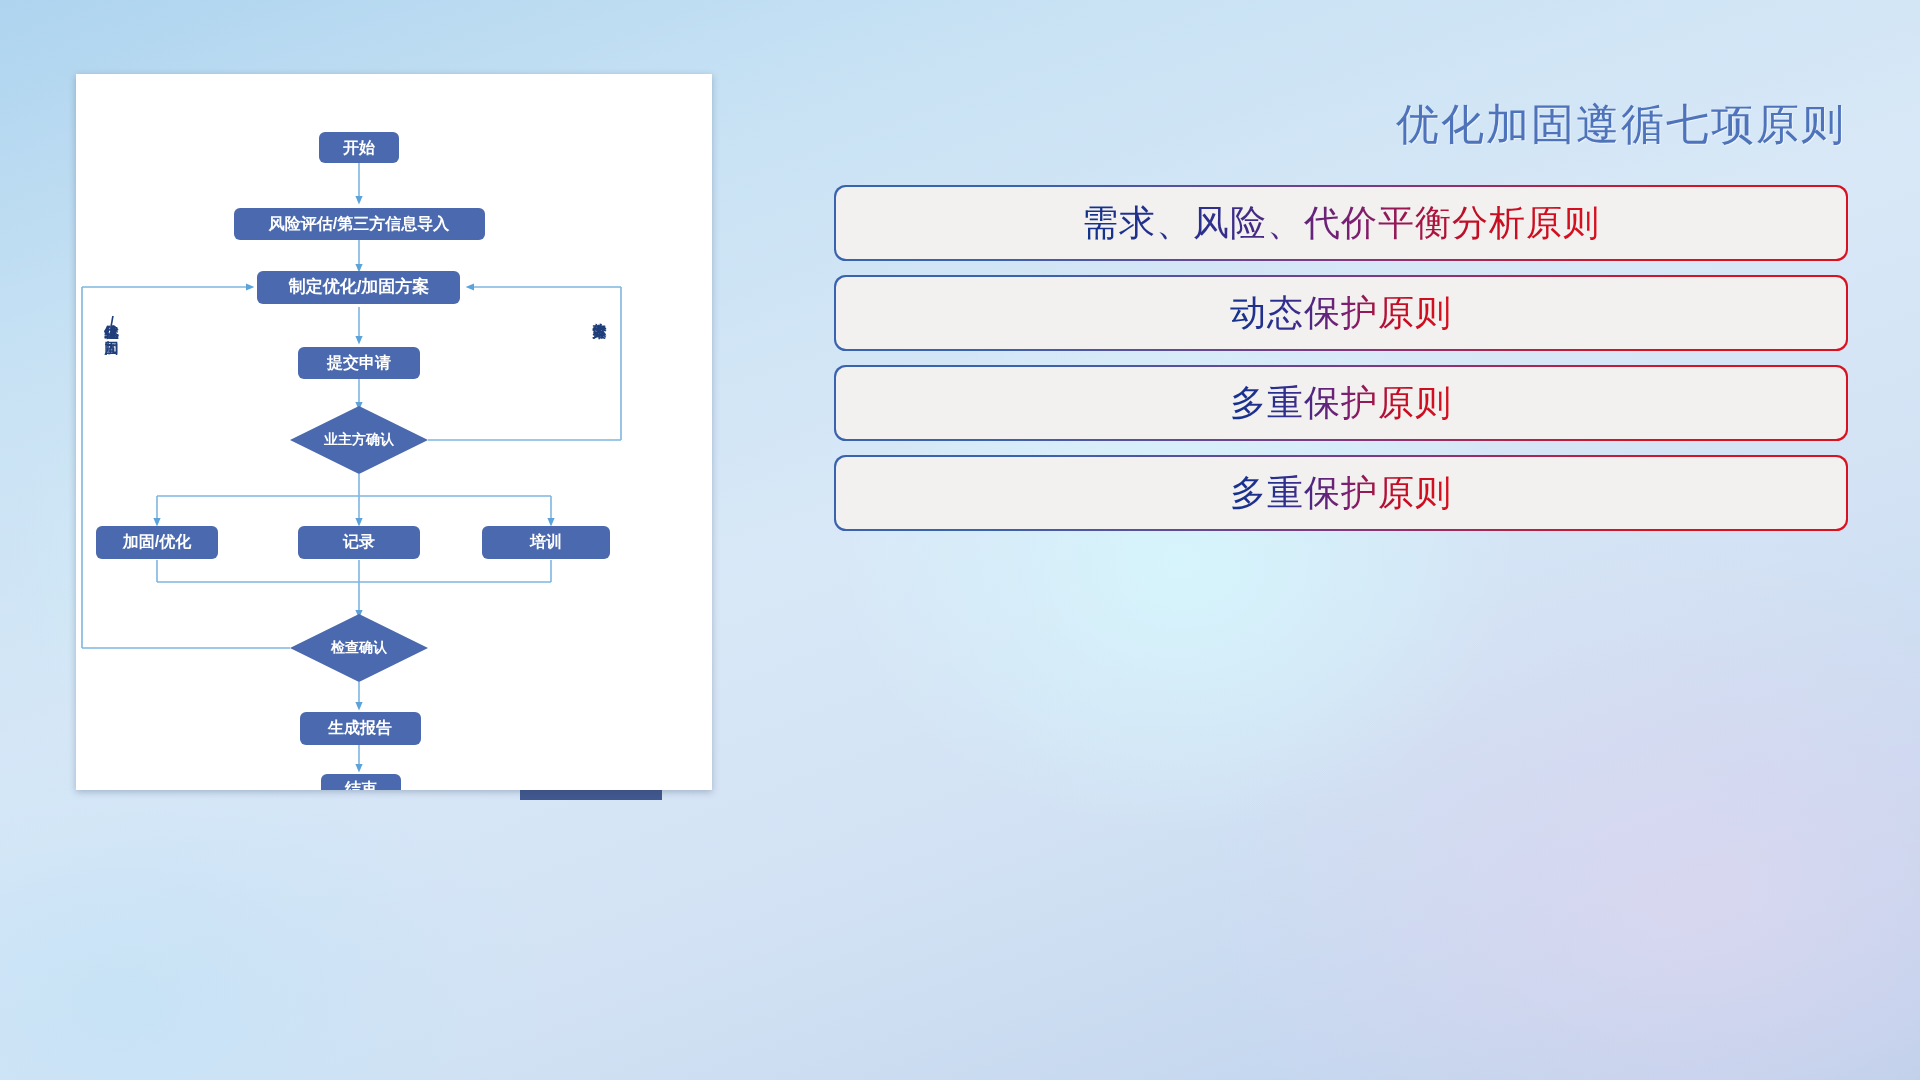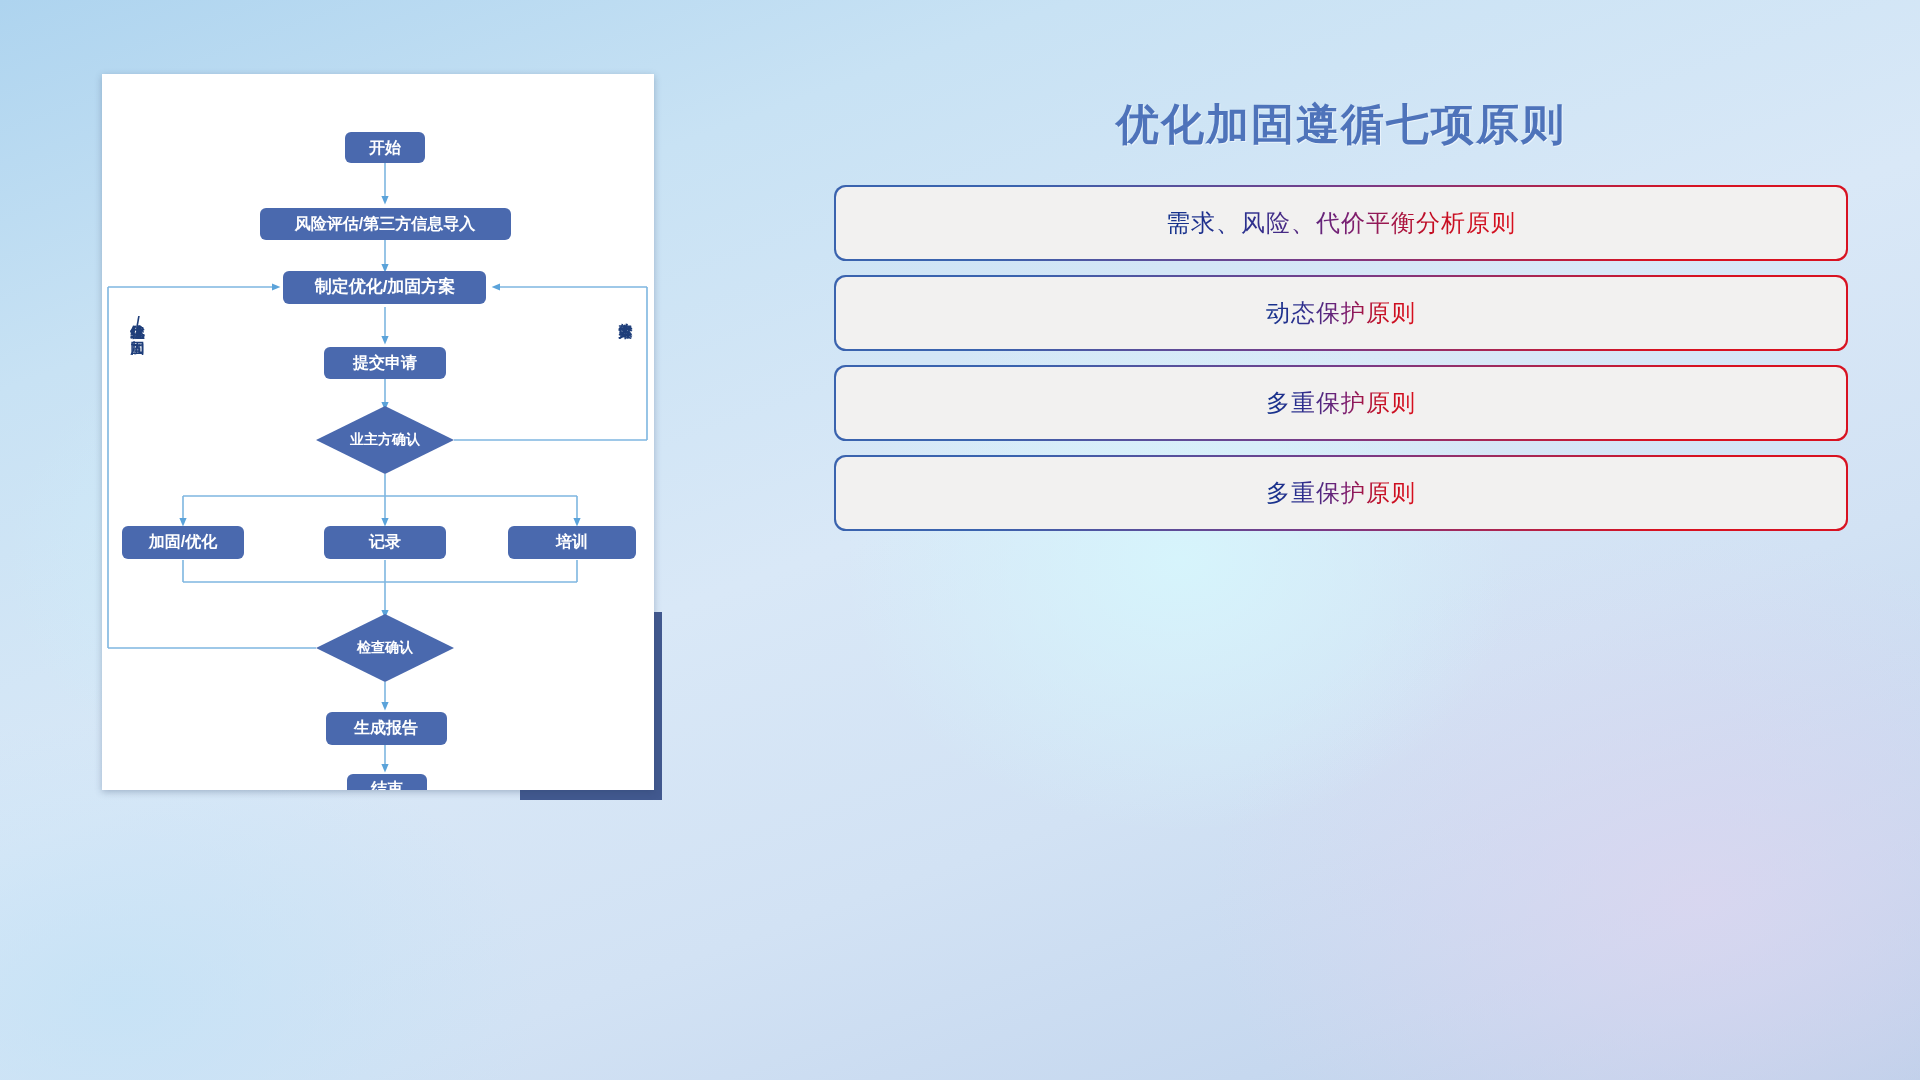--- a/index.html
+++ b/index.html
@@ -21,22 +21,22 @@
   }
   
   #deco-rect {
     position: absolute;
     left: 520px; top: 612px;
     width: 142px; height: 188px;
     background: #42598f;
   }
   #flow-card {
     position: absolute;
-    left: 102px; top: 74px;
-    width: 552px; height: 716px;
+    left: 76px; top: 74px;
+    width: 636px; height: 716px;
     background: #ffffff;
     box-shadow: 0 2px 7px rgba(40,60,95,0.30);
   }
   #flow-svg { position: absolute; left: 0; top: 0; }
 
   .node-text {
     font-weight: bold;
     fill: #ffffff;
     text-anchor: middle;
     dominant-baseline: middle;
@@ -50,23 +50,23 @@
   
   #right-panel {
     position: absolute;
     left: 836px; top: 74px;
     width: 1010px; height: 940px;
   }
   #panel-title {
     position: absolute;
     left: 0; top: 22px;
     width: 1010px;
-    text-align: center;
+    text-align: right;
     font-size: 43px;
-    font-weight: bold;
+    font-weight: normal;
     letter-spacing: 2px;
     color: #4e73ba;
     text-shadow: 1px 1px 0 rgba(255,255,255,0.55);
   }
   #principle-list {
     position: absolute;
     left: 0; top: 113px;
     width: 1010px;
   }
   .principle-box {
@@ -91,21 +91,21 @@
     content: "";
     position: absolute;
     left: 0; top: 0; right: 0; bottom: 0;
     border-radius: 10px;
     background: #f2f1f0;
     z-index: 1;
   }
   .principle-label {
     position: relative;
     z-index: 2;
-    font-size: 24px;
+    font-size: 36px;
     font-weight: 500;
     letter-spacing: 1px;
     background: linear-gradient(90deg, #13328c 0%, #2c2f8e 24%, #7a1f72 52%, #c40d22 76%, #d8101e 100%);
     -webkit-background-clip: text;
     background-clip: text;
     color: transparent;
     -webkit-text-fill-color: transparent;
   }
 </style>
 </head>

